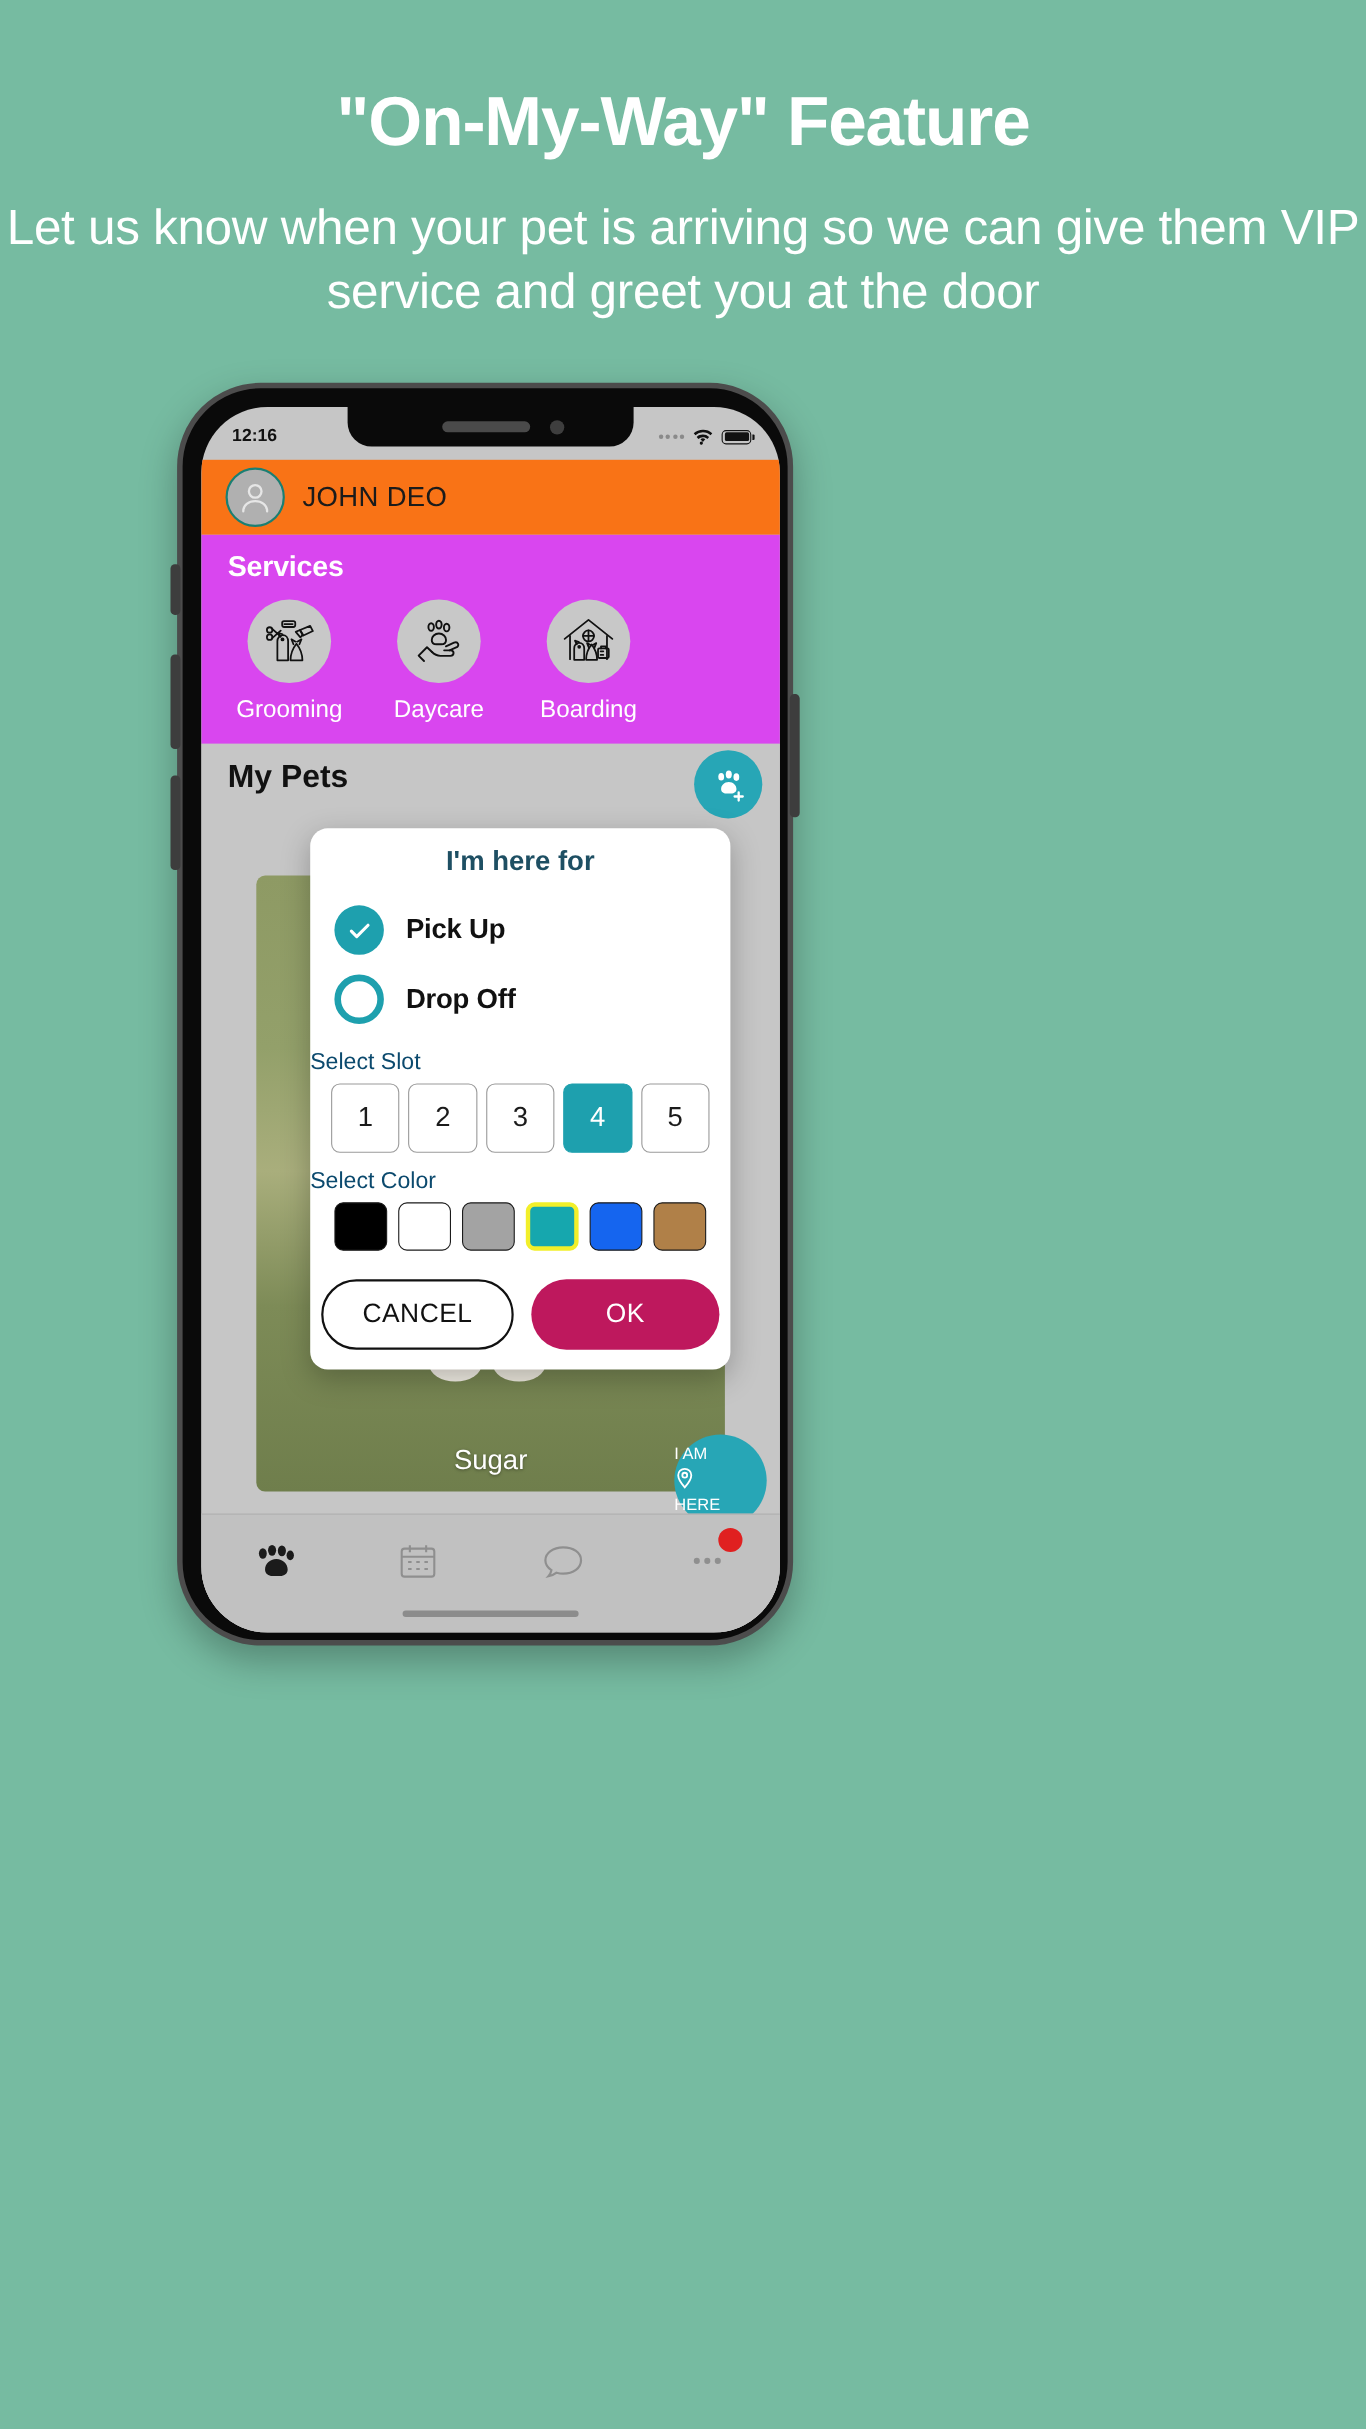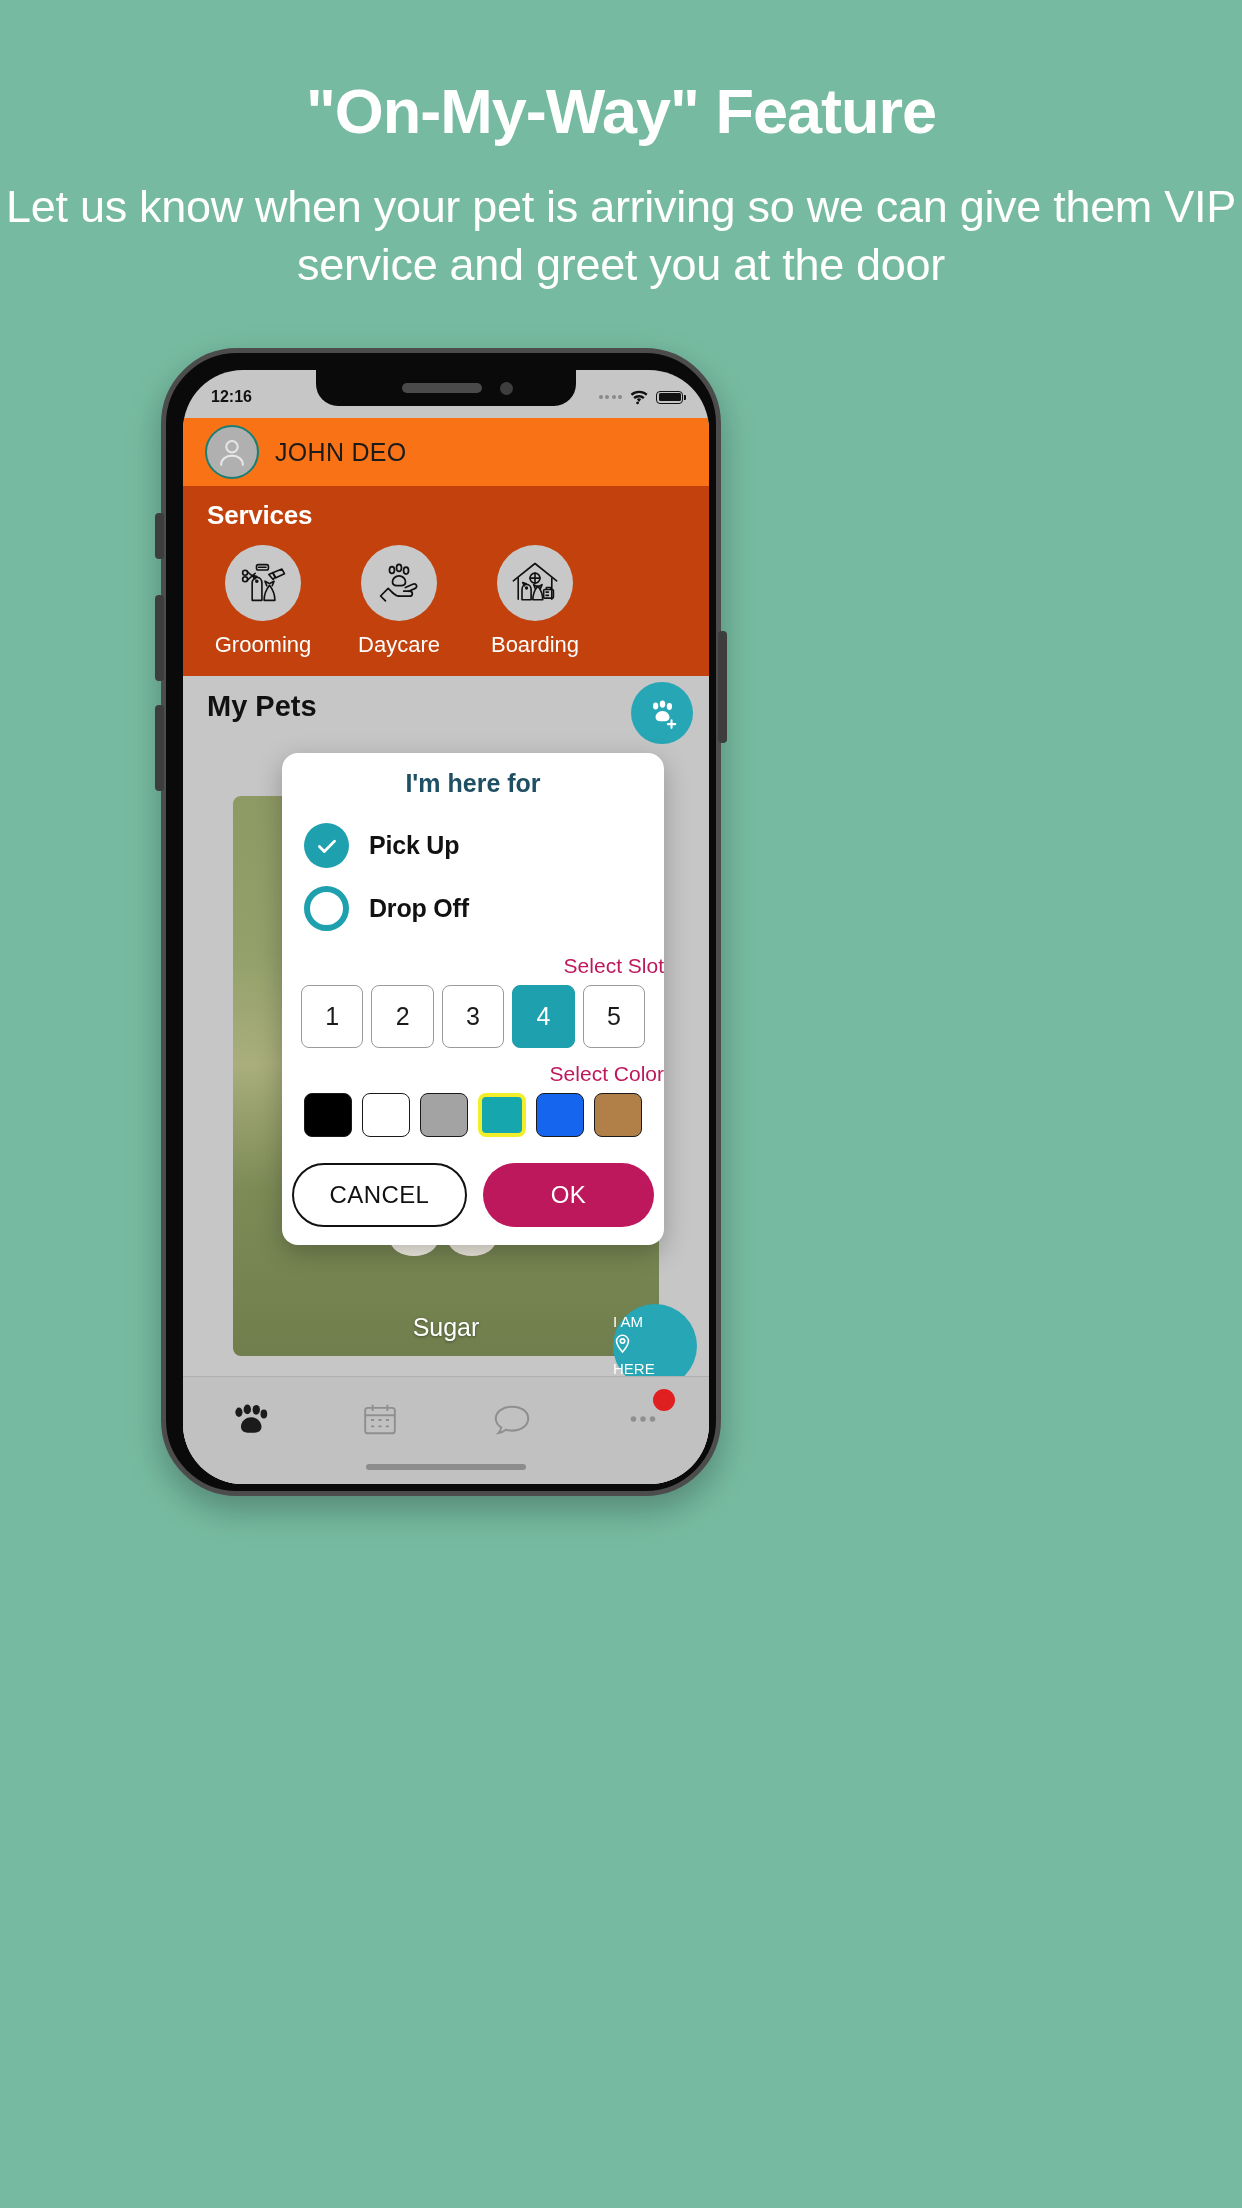--- a/index.html
+++ b/index.html
@@ -150,21 +150,21 @@
     font-size: 25px;
     color: #1b1b1b;
     letter-spacing: 0.3px;
   }
 
   
   .services {
     position: absolute;
     top: 116px; left: 0; right: 0;
     height: 190px;
-    background: #c2410c;
+    background: #d946ef;
     padding: 14px 22px 0 24px;
     z-index: 10;
   }
   .services-title {
     color: #fff;
     font-size: 26px;
     font-weight: 700;
     letter-spacing: -0.2px;
   }
   .svc-row {
@@ -327,25 +327,23 @@
     justify-content: center;
   }
   .option-label {
     font-size: 25px;
     font-weight: 700;
     color: #111;
     letter-spacing: -0.2px;
   }
   .field-label {
     font-size: 21px;
-    color: #be185d;
-    padding-left: 22px;
+    color: #0c4a6e;
     margin-top: 14px;
     margin-bottom: 7px;
-    text-align: right;
   }
   .slot-row {
     display: flex;
     gap: 8px;
     padding: 0 19px;
   }
   .slot {
     flex: 1;
     height: 63px;
     border: 1.5px solid #9a9a9a;

